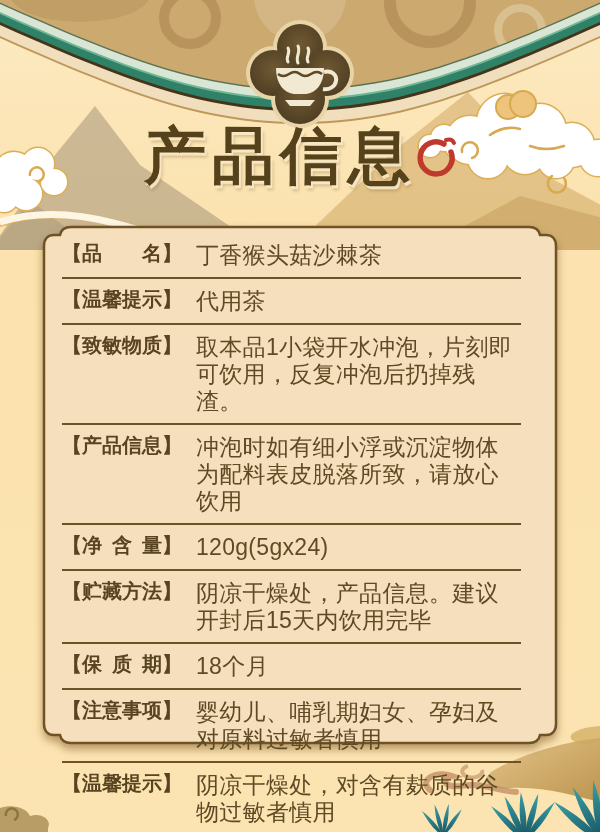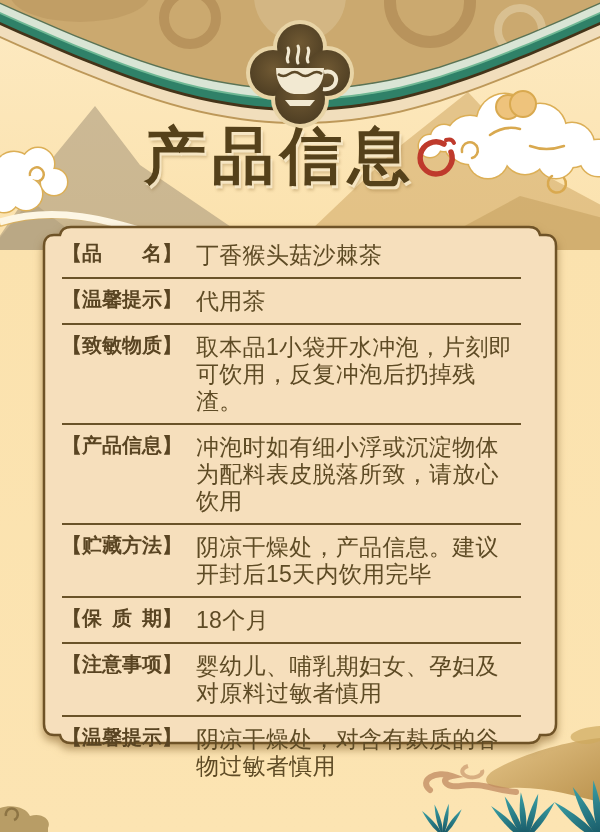--- a/index.html
+++ b/index.html
@@ -224,20 +224,24 @@
       <div class="row">
         <div class="row-label"><span>【</span><span class="label-inner">致敏物质</span><span>】</span></div>
         <div class="row-value">取本品1小袋开水冲泡，片刻即可饮用，反复冲泡后扔掉残渣。</div>
       </div>
 
       <div class="row">
         <div class="row-label"><span>【</span><span class="label-inner">产品信息</span><span>】</span></div>
         <div class="row-value">冲泡时如有细小浮或沉淀物体为配料表皮脱落所致，请放心饮用</div>
       </div>
 
+      <div class="row">
+        <div class="row-label"><span>【</span><span class="label-inner">净含量</span><span>】</span></div>
+        <div class="row-value">120g(5gx24)</div>
+      </div>
 
       <div class="row">
         <div class="row-label"><span>【</span><span class="label-inner">贮藏方法</span><span>】</span></div>
         <div class="row-value">阴凉干燥处，产品信息。建议开封后15天内饮用完毕</div>
       </div>
 
       <div class="row">
         <div class="row-label"><span>【</span><span class="label-inner">保质期</span><span>】</span></div>
         <div class="row-value">18个月</div>
       </div>

